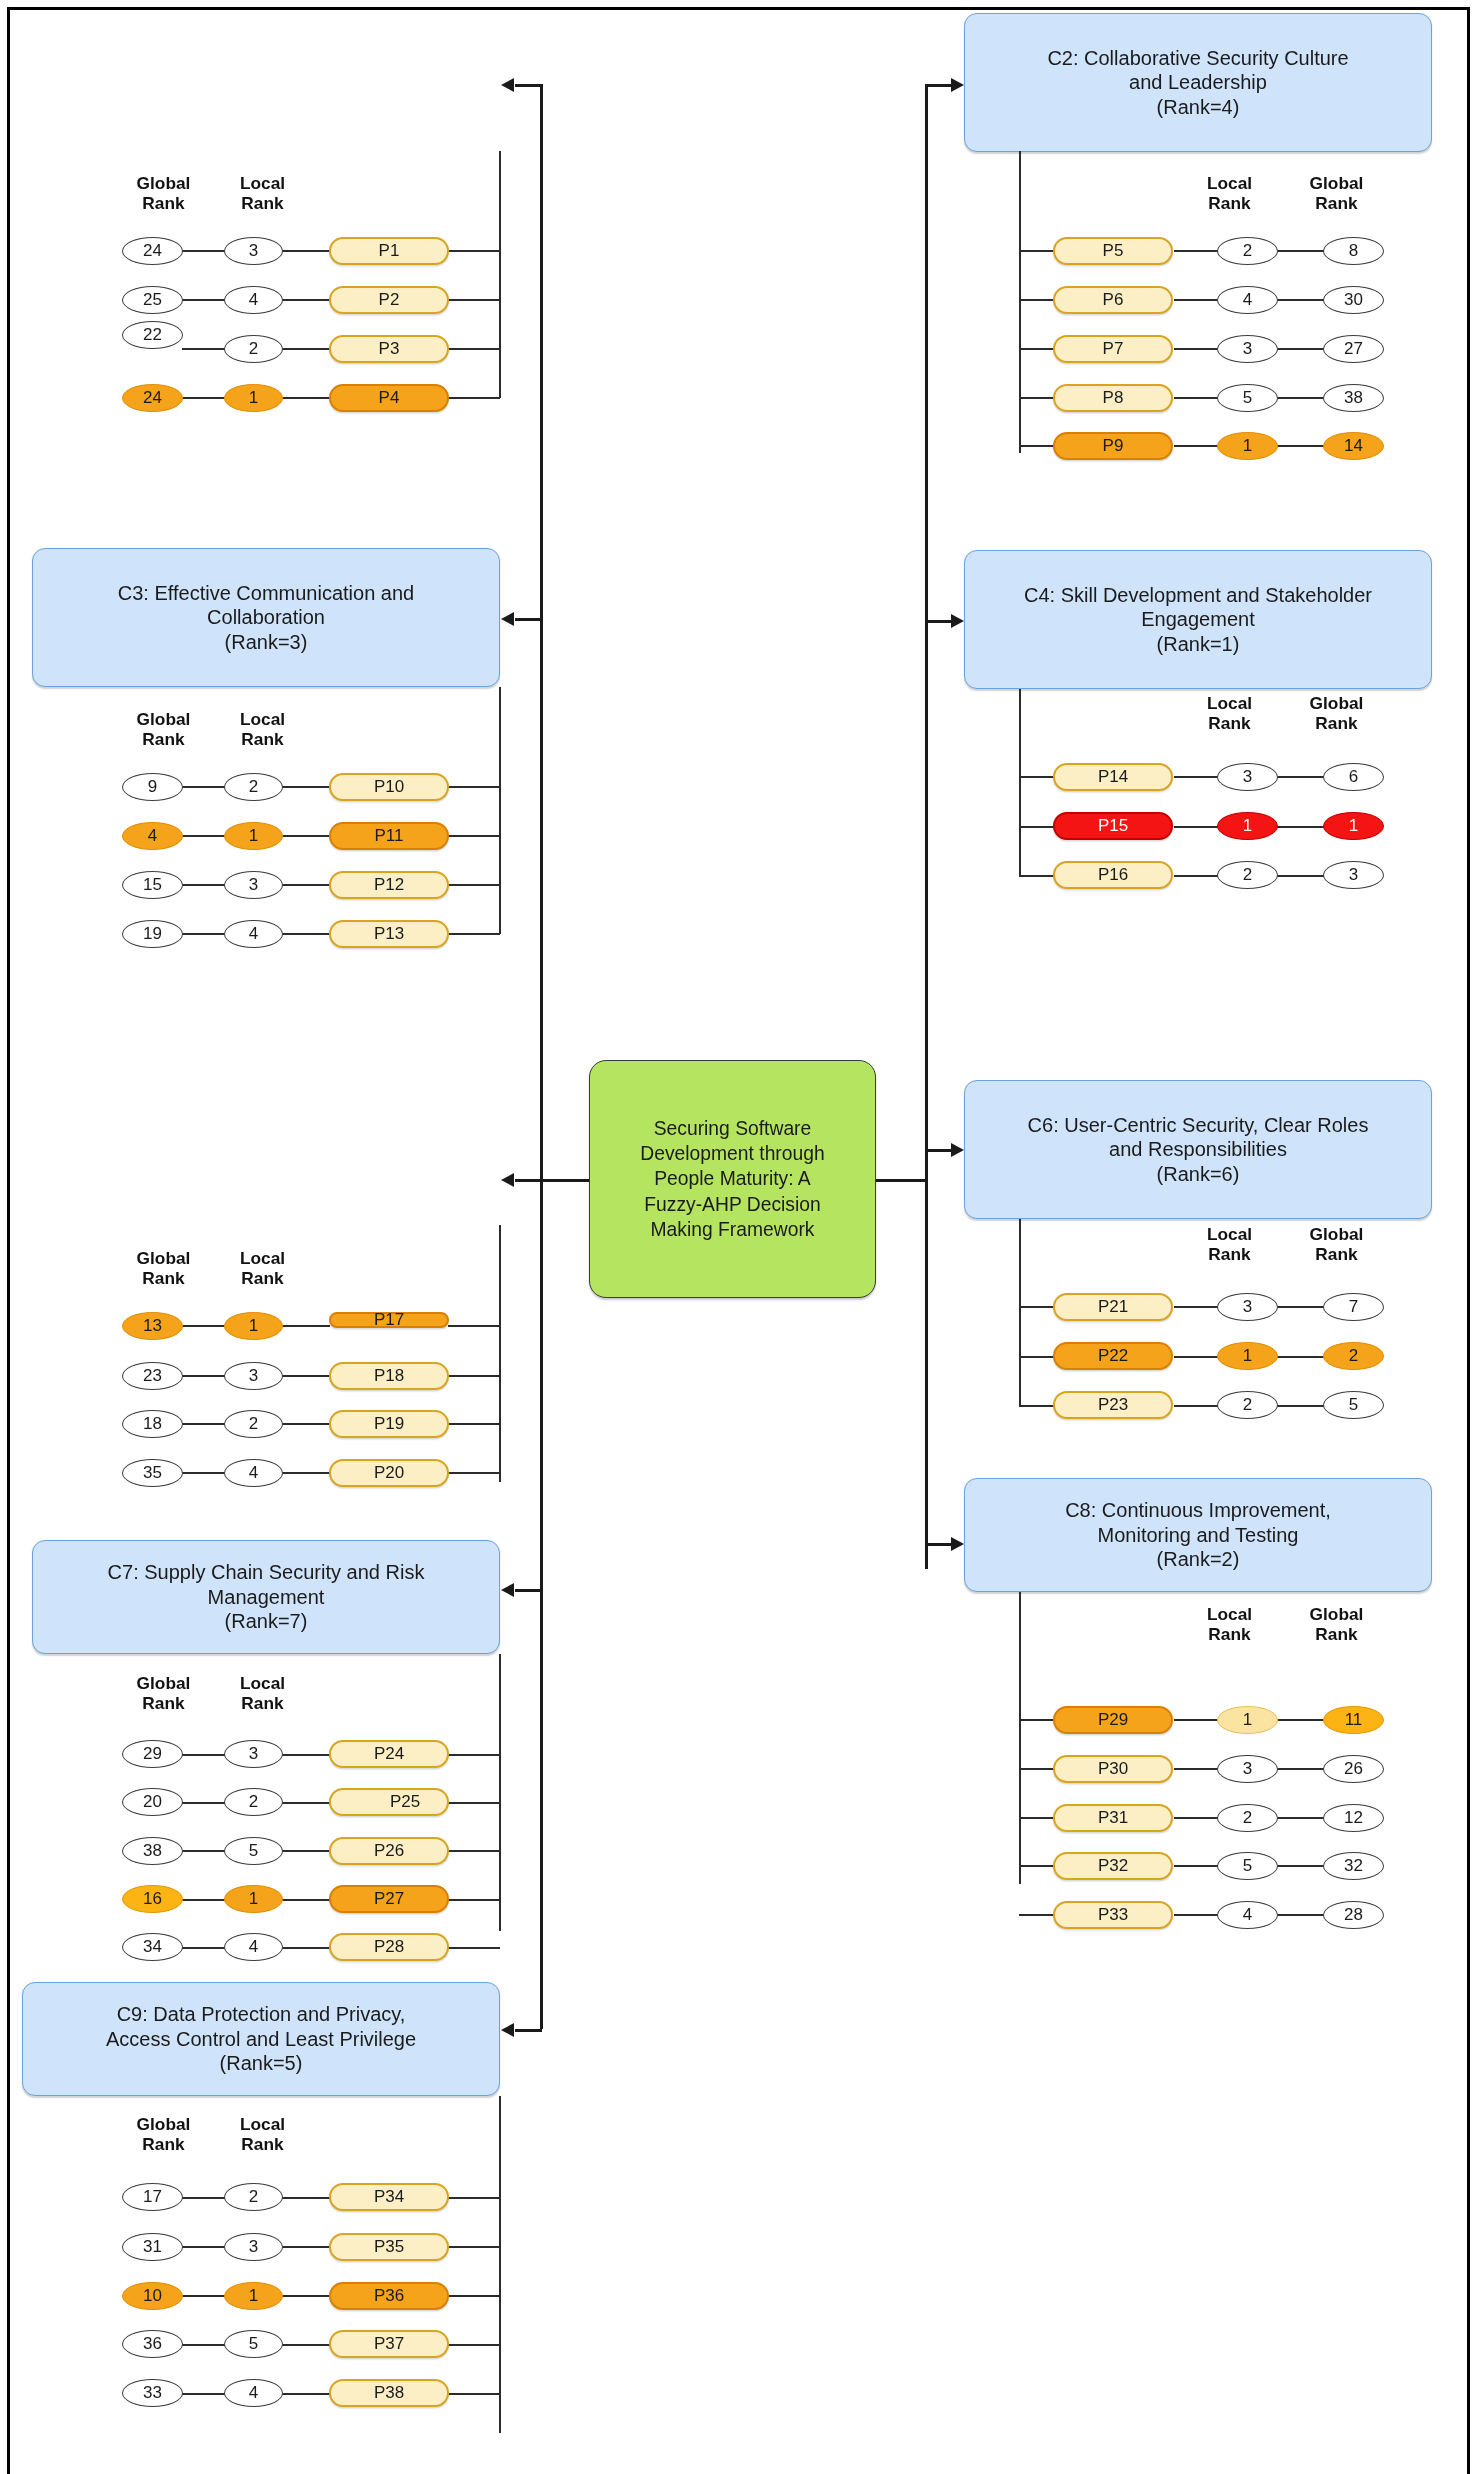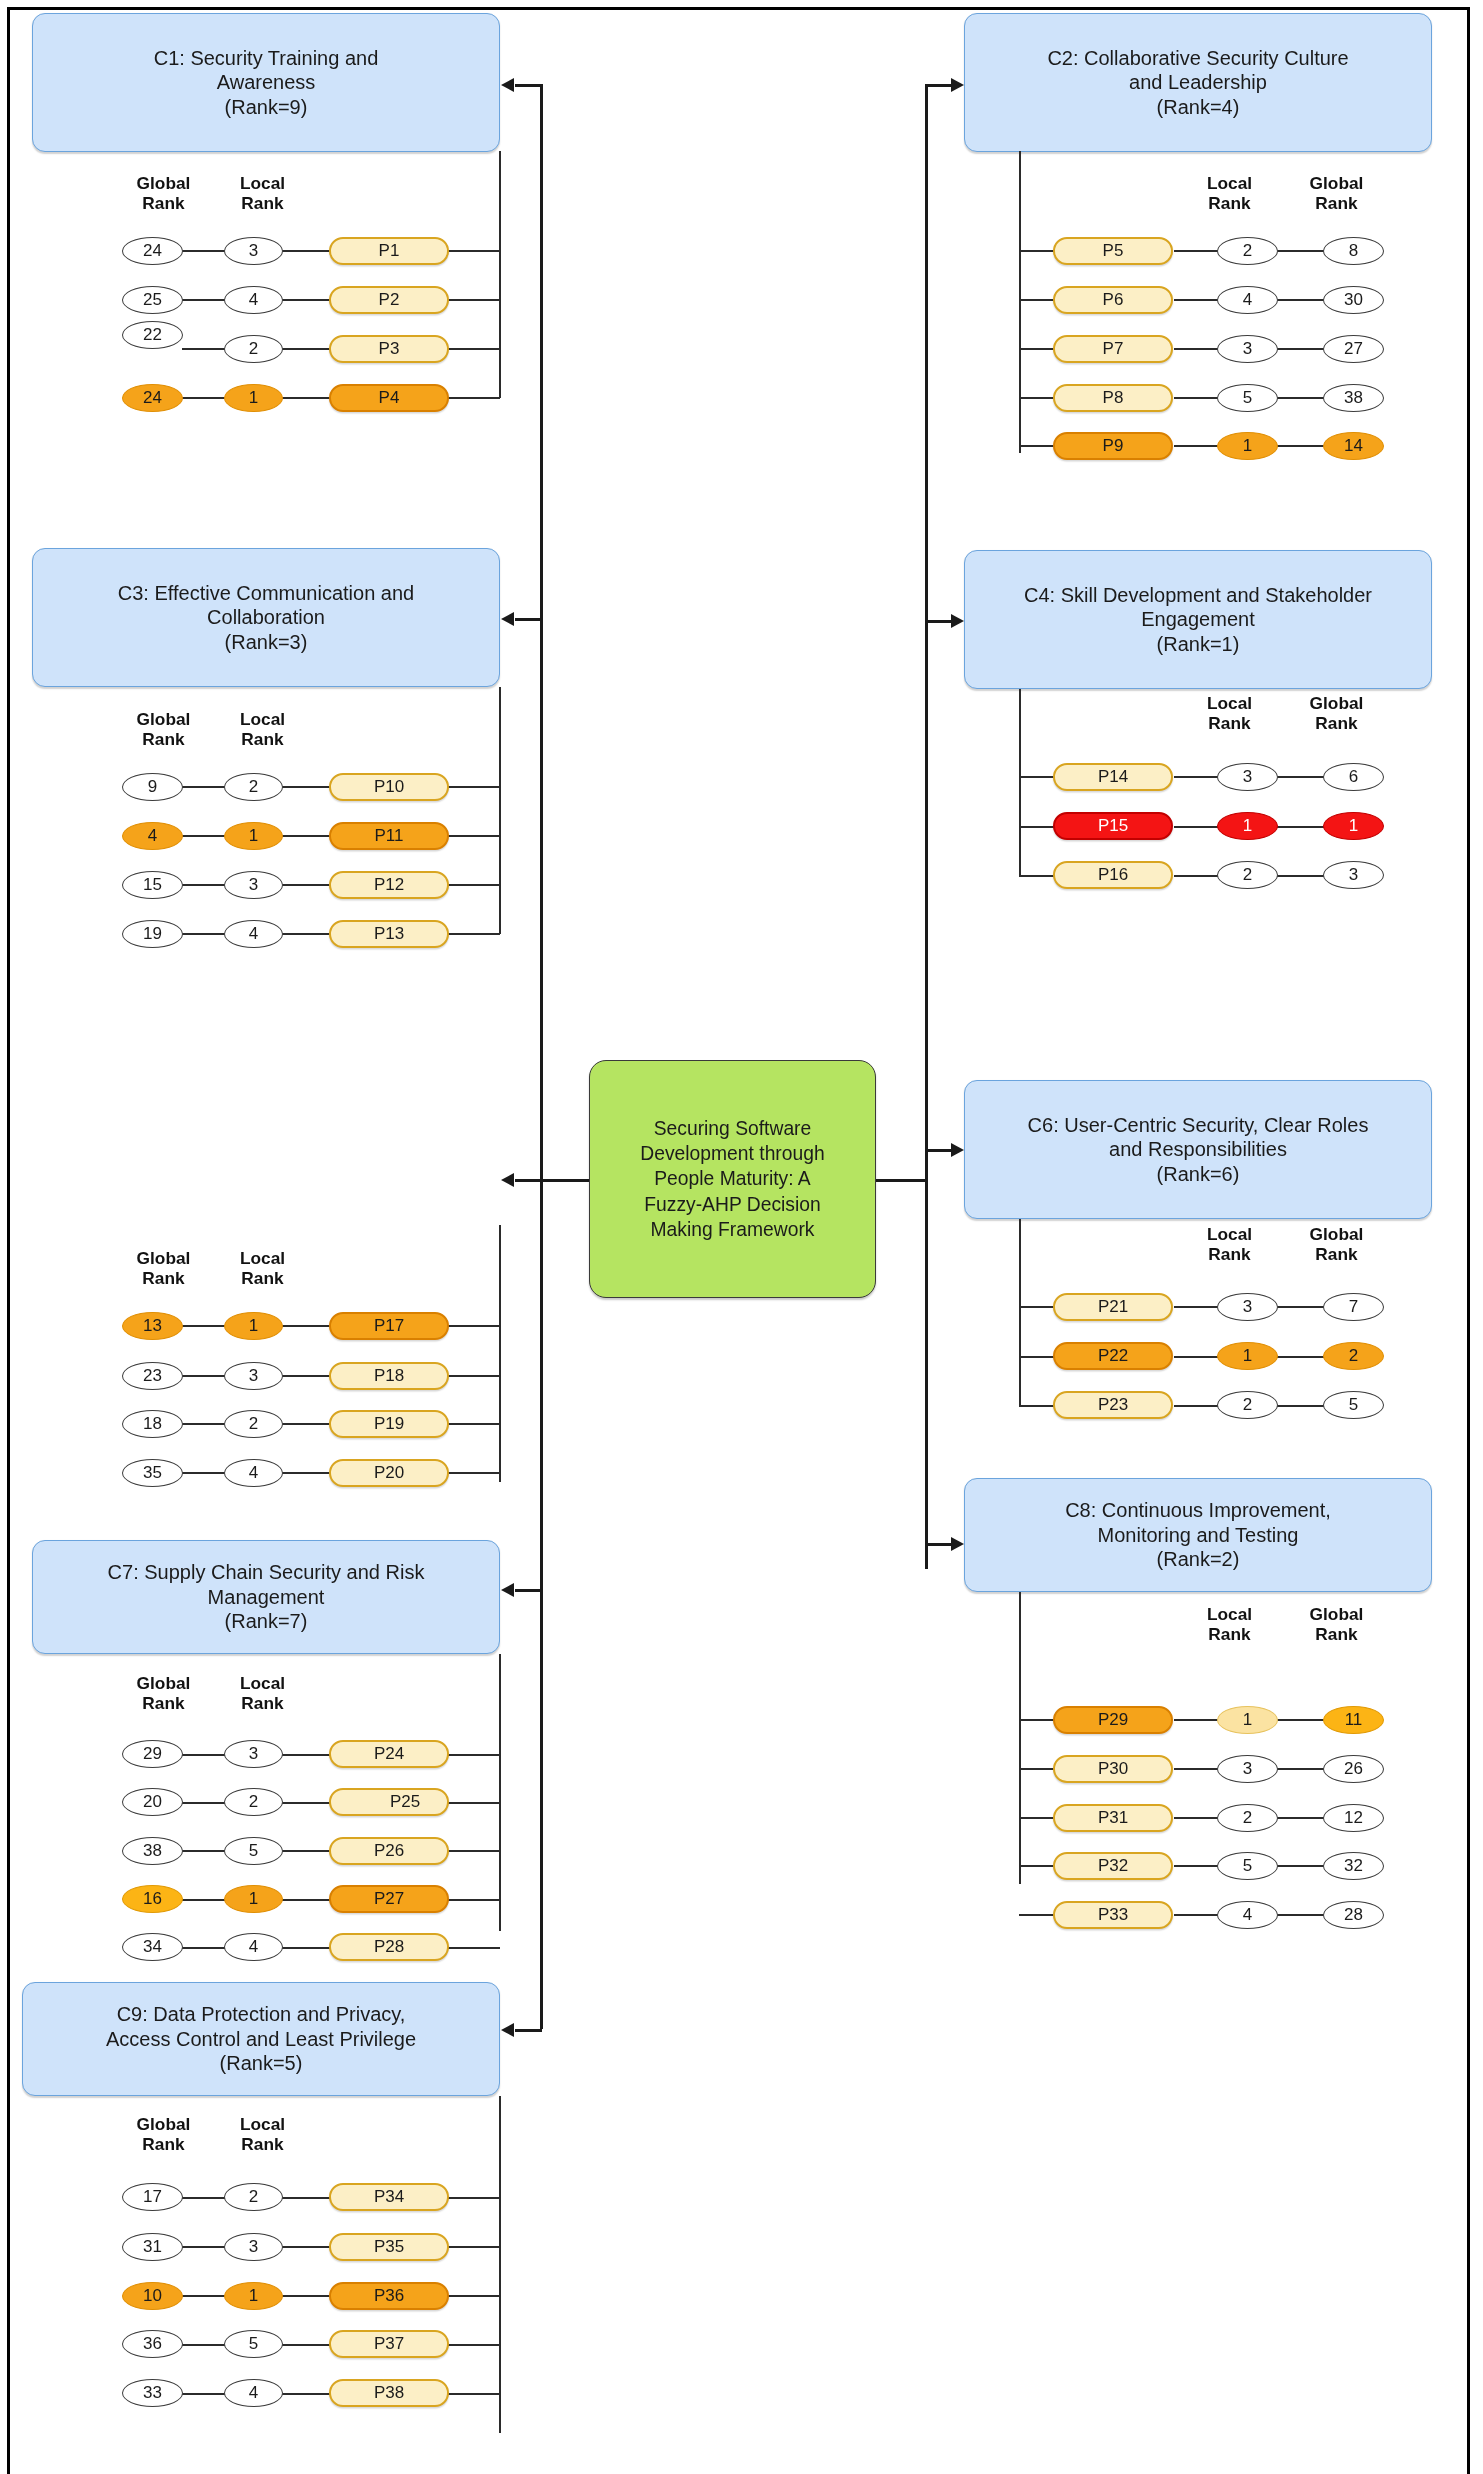--- a/index.html
+++ b/index.html
@@ -157,25 +157,20 @@
 
   <div class="hline-thick" style="left:925px; top:620px; width:27px;"></div>
   <div class="arrow-right" style="left:951px; top:614px;"></div>
 
   <div class="hline-thick" style="left:925px; top:1149px; width:27px;"></div>
   <div class="arrow-right" style="left:951px; top:1143px;"></div>
 
   <div class="hline-thick" style="left:925px; top:1543px; width:27px;"></div>
   <div class="arrow-right" style="left:951px; top:1537px;"></div>
 
-  <div class="cluster-box" style="left:32px; top:13px; width:468px; height:139px;">
-    <span>C1: Security Training and
-Awareness
-(Rank=9)</span>
-  </div>
   <div class="caption" style="left:119px; top:173px; width:89px;">Global
 Rank</div>
   <div class="caption" style="left:218px; top:173px; width:89px;">Local
 Rank</div>
 
   <div class="vline" style="left:499px; top:151px; width:2px; height:247px;"></div>
 
   <div class="hline" style="left:182px; top:250px; width:45px;"></div>
   <div class="hline" style="left:282px; top:250px; width:48px;"></div>
   <div class="hline" style="left:448px; top:250px; width:52px;"></div>
@@ -433,21 +428,21 @@
 
   <div class="hline" style="left:182px; top:1325px; width:45px;"></div>
   <div class="hline" style="left:282px; top:1325px; width:48px;"></div>
   <div class="hline" style="left:448px; top:1325px; width:52px;"></div>
   <div class="node ellipse st-orange-e" style="left:122px; top:1312px; width:61px; height:28px;">
       <span>13</span>
     </div>
   <div class="node ellipse st-orange-e" style="left:224px; top:1312px; width:59px; height:28px;">
       <span>1</span>
     </div>
-  <div class="node pill st-orange" style="left:329px; top:1312px; width:120px; height:28px;">
+  <div class="node pill st-orange" style="left:329px; top:1312px; width:120px; height:16px;">
       <span>P17</span>
     </div>
 
   <div class="hline" style="left:182px; top:1375px; width:45px;"></div>
   <div class="hline" style="left:282px; top:1375px; width:48px;"></div>
   <div class="hline" style="left:448px; top:1375px; width:52px;"></div>
   <div class="node ellipse" style="left:122px; top:1362px; width:61px; height:28px;">
       <span>23</span>
     </div>
   <div class="node ellipse" style="left:224px; top:1362px; width:59px; height:28px;">

